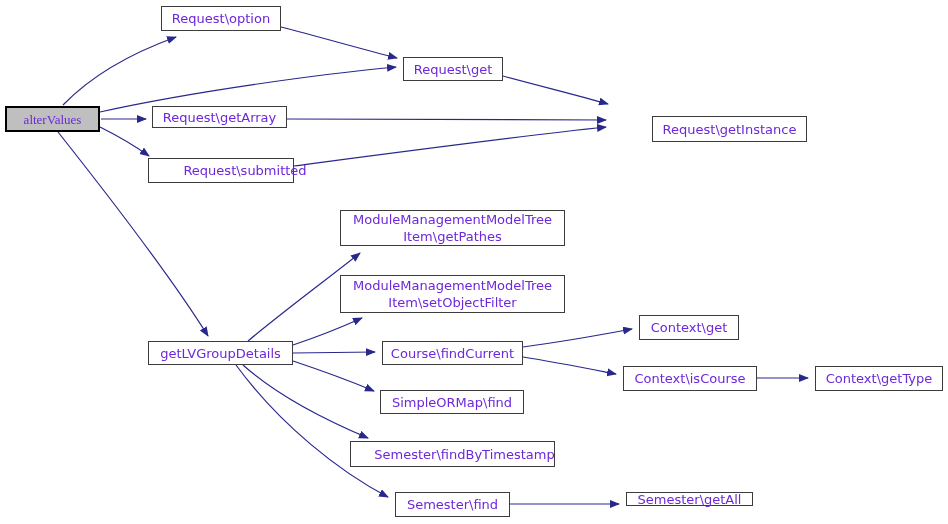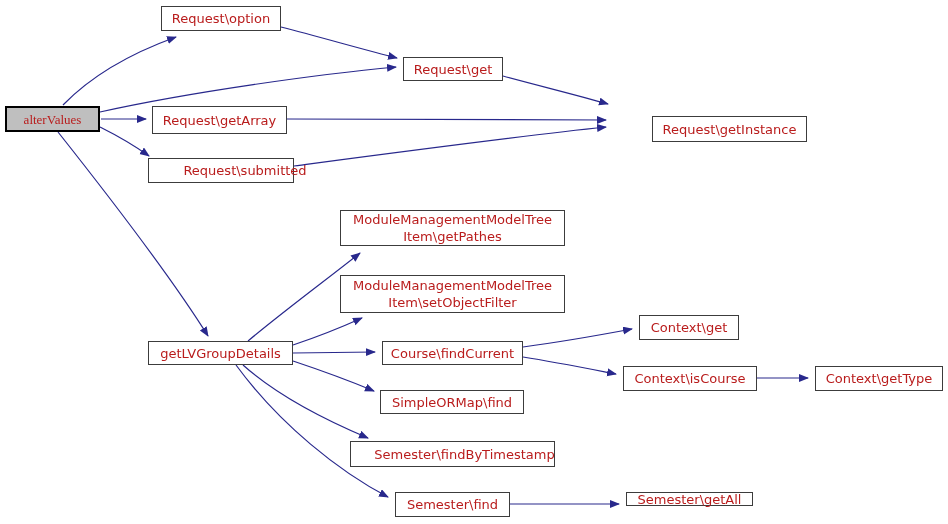--- a/index.html
+++ b/index.html
@@ -9,21 +9,21 @@
     background:#fff;
     font-family:"DejaVu Sans","Liberation Sans",sans-serif;
     overflow:hidden;
   }
   #edges{position:absolute;left:0;top:0;width:948px;height:524px;}
   .node{
     position:absolute;
     box-sizing:border-box;
     background:#fff;
     border:1px solid #3c3c3c;
-    color:#b91c1c;
+    color:#6d28d9;
     font-size:13px;
     line-height:17px;
     display:flex;
     align-items:center;
     justify-content:center;
     text-align:center;
     white-space:normal;
     cursor:pointer;
   }
   .node.root{
@@ -64,21 +64,21 @@
     <path d="M 757,378 L 808,378" marker-end="url(#arrow)"></path>
     <path d="M 510,504 L 619,504" marker-end="url(#arrow)"></path>
   </svg>
 
   <div class="node root" style="left:5px;top:106px;width:95px;height:26px;font-family:Liberation Serif, serif;">alterValues</div>
 
   <div class="node" style="left:161px;top:6px;width:120px;height:25px;">Request\option</div>
 
   <div class="node" style="left:403px;top:57px;width:100px;height:24px;">Request\get</div>
 
-  <div class="node" style="left:152px;top:106px;width:135px;height:28px;">Request\getArray</div>
+  <div class="node" style="left:152px;top:106px;width:135px;height:22px;">Request\getArray</div>
 
   <div class="node" style="left:148px;top:158px;width:146px;height:25px;padding-left:48px;">Request\submitted</div>
 
   <div class="node" style="left:612px;top:116px;width:155px;height:26px;margin-left:40px;">Request\getInstance</div>
 
   <div class="node" style="left:148px;top:341px;width:145px;height:24px;">getLVGroupDetails</div>
 
   <div class="node twoline" style="left:340px;top:210px;width:225px;height:36px;">ModuleManagementModelTree Item\getPathes</div>
 
   <div class="node twoline" style="left:340px;top:275px;width:225px;height:38px;">ModuleManagementModelTree Item\setObjectFilter</div>

